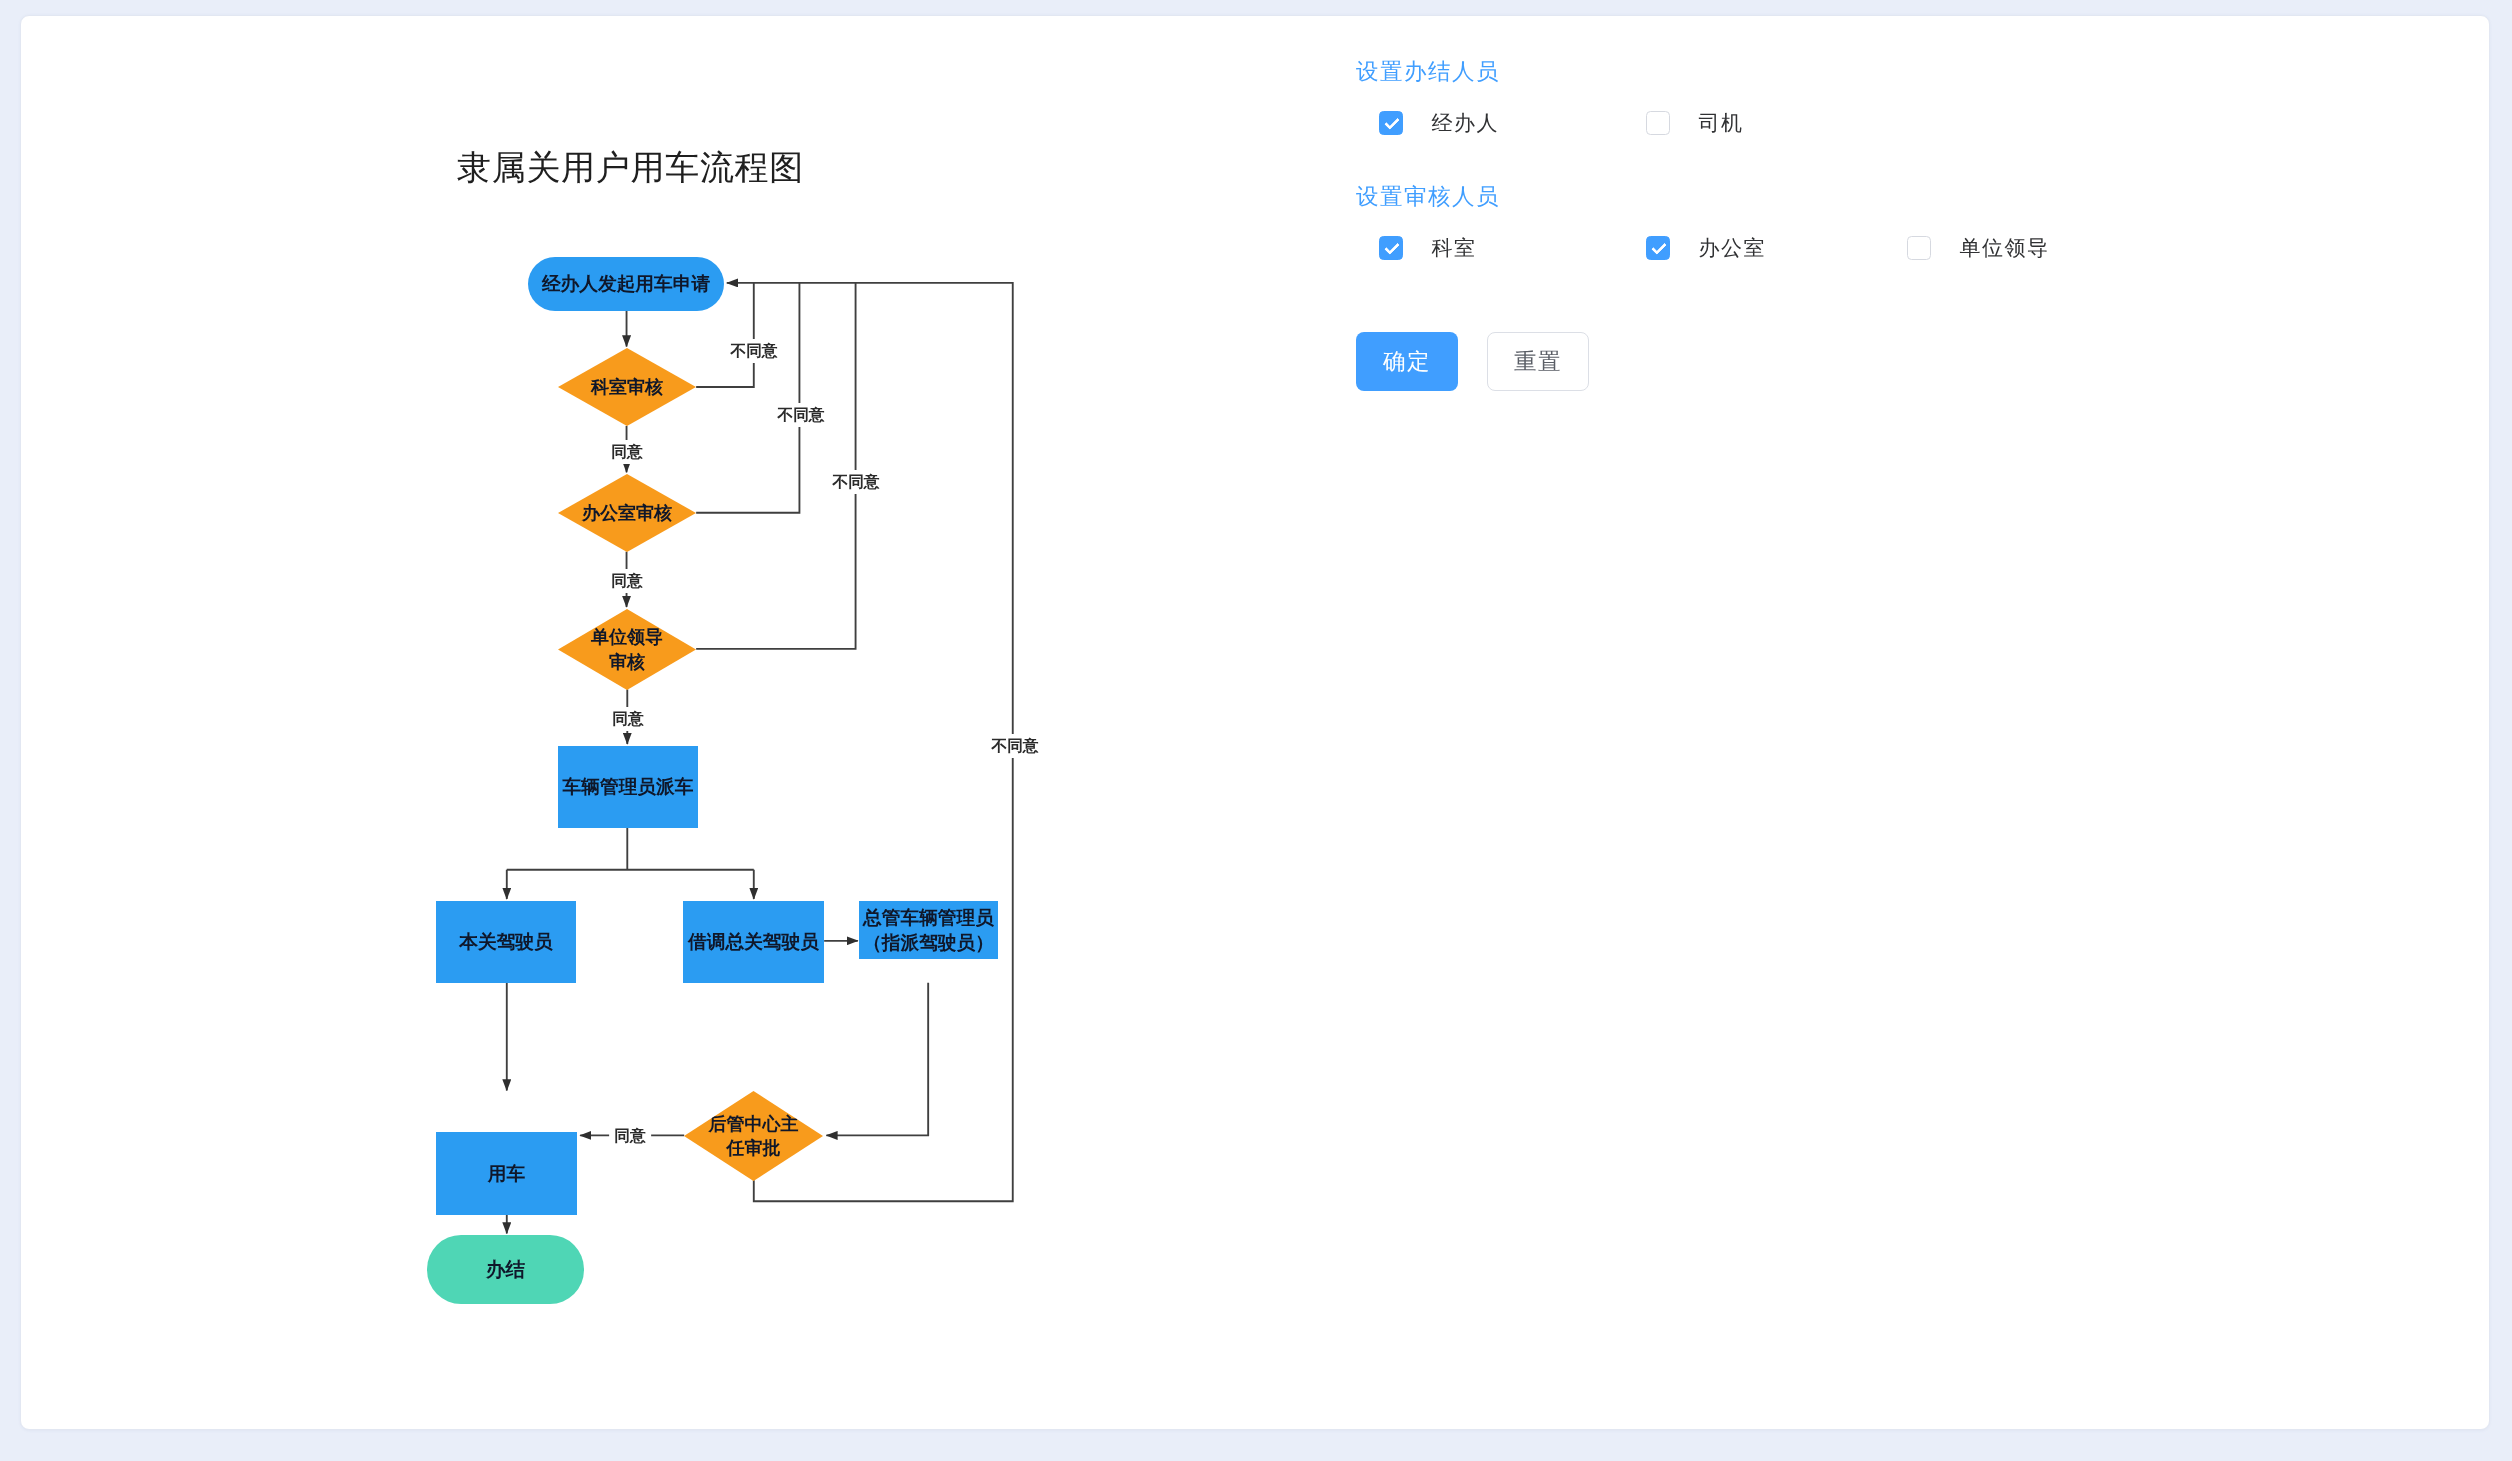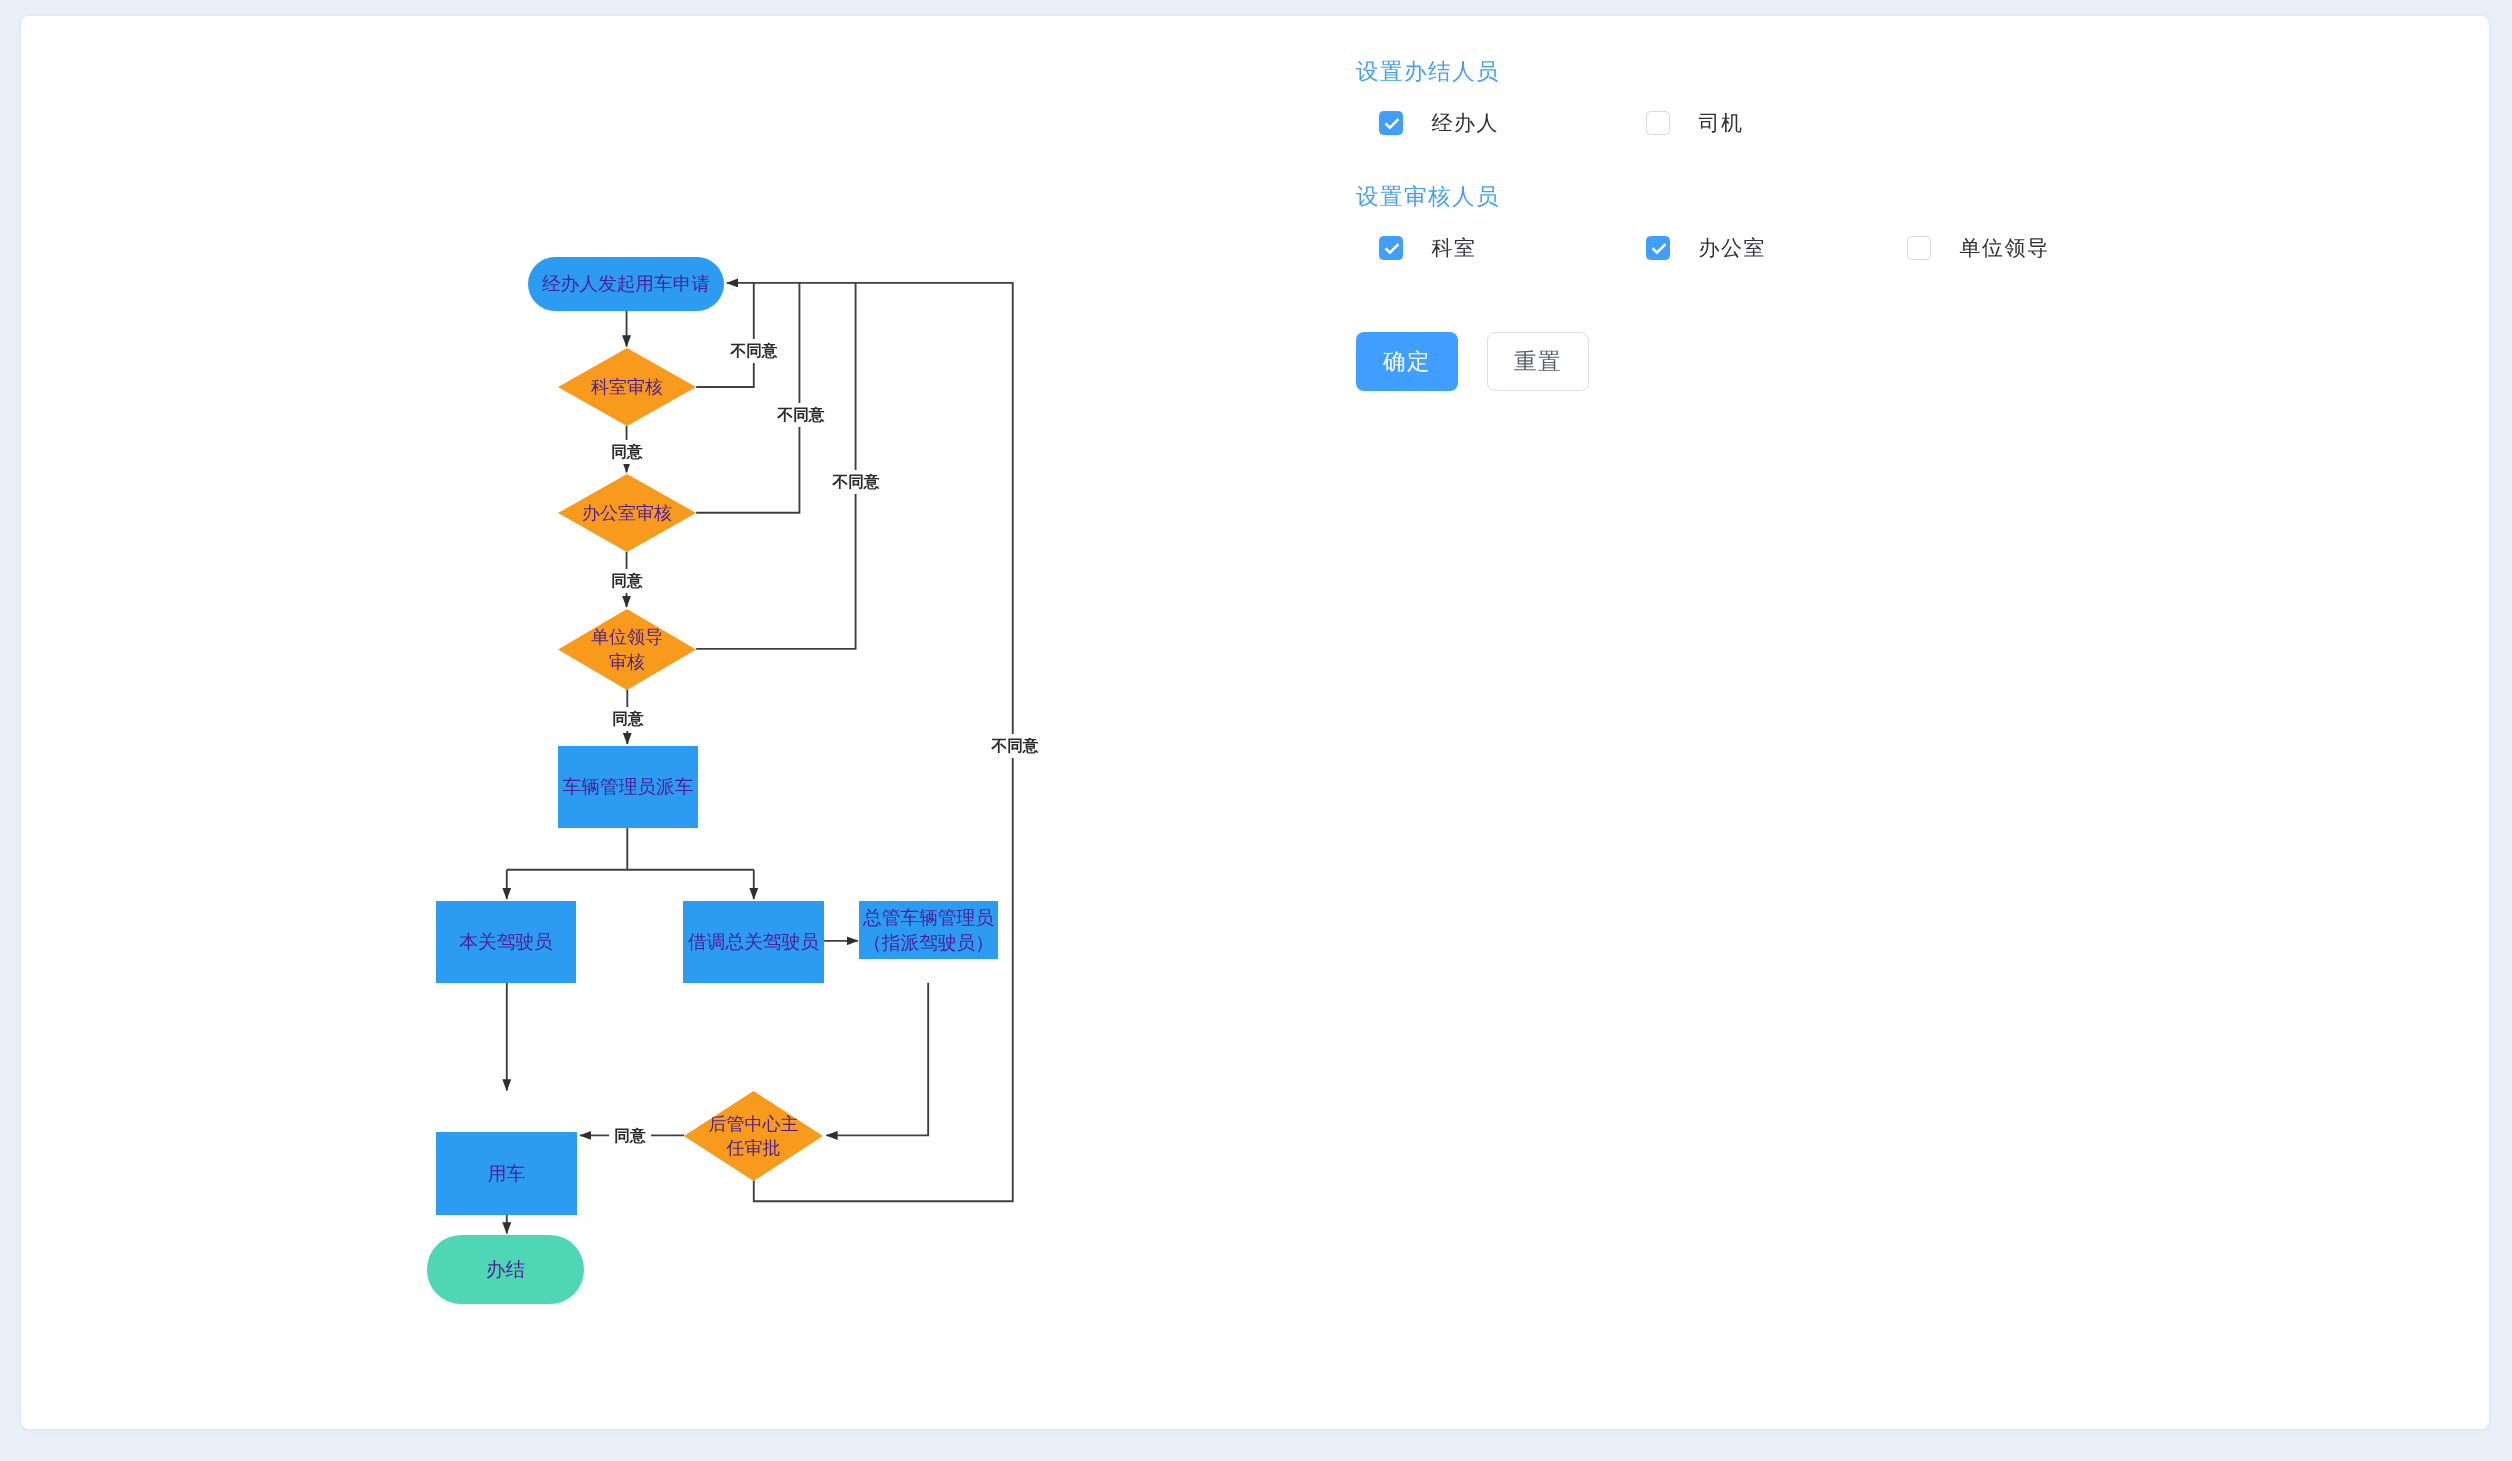--- a/index.html
+++ b/index.html
@@ -17,21 +17,21 @@
   }
   
   .flow-title{
     position:absolute;left:457px;top:144px;width:389px;height:46px;
     font-size:34px;line-height:46px;font-weight:500;color:#1f1f1f;
     letter-spacing:0.7px;white-space:nowrap;
   }
   svg.connectors{position:absolute;left:0;top:0;width:2512px;height:1461px;pointer-events:none;}
   .node{
     position:absolute;display:flex;align-items:center;justify-content:center;
-    text-align:center;color:#4c1d95;font-weight:400;white-space:pre-line;
+    text-align:center;color:#0f172a;font-weight:700;white-space:pre-line;
     line-height:1.35;
   }
   .node.pill{background:var(--node-blue,#2b9cf2);border-radius:28px;font-size:18.7px;}
   .node.rect{background:var(--node-blue,#2b9cf2);font-size:18.7px;}
   .node.diamond{
     background:var(--node-orange,#f89b1c);font-size:18px;
     clip-path:polygon(50% 0%,100% 50%,50% 100%,0% 50%);
   }
   .node.end{background:var(--node-green,#4fd6b5);border-radius:34px;font-size:19.5px;}
   
@@ -122,20 +122,21 @@
 
       <path d="M677 1570 L677 1648" marker-end="url(#arrow)"></path>
 
       <path d="M930 517 L1007 517 L1007 378"></path>
       <path d="M930 685 L1068 685 L1068 378"></path>
       <path d="M930 867 L1143 867 L1143 378"></path>
       <path d="M1007 1577 L1007 1605 L1353 1605 L1353 378 L971 378" marker-end="url(#arrow)"></path>
     </g>
   </svg>
 
+  <div class="flow-title">隶属关用户用车流程图</div>
 
   <div class="node pill n-start">经办人发起用车申请</div>
   <div class="node diamond n-dept">科室审核</div>
   <div class="node diamond n-office">办公室审核</div>
   <div class="node diamond n-leader">单位领导
 审核</div>
   <div class="node rect n-dispatch">车辆管理员派车</div>
   <div class="node rect n-local">本关驾驶员</div>
   <div class="node rect n-borrow">借调总关驾驶员</div>
   <div class="node rect n-chief">总管车辆管理员

